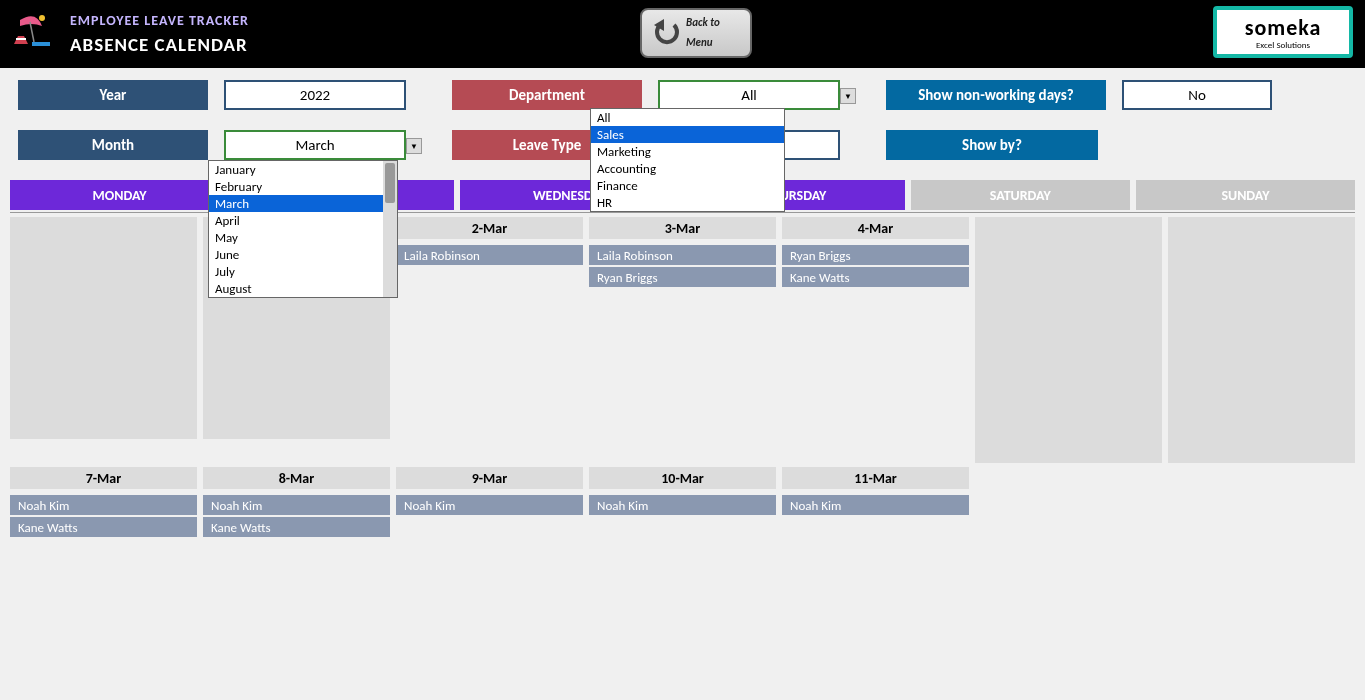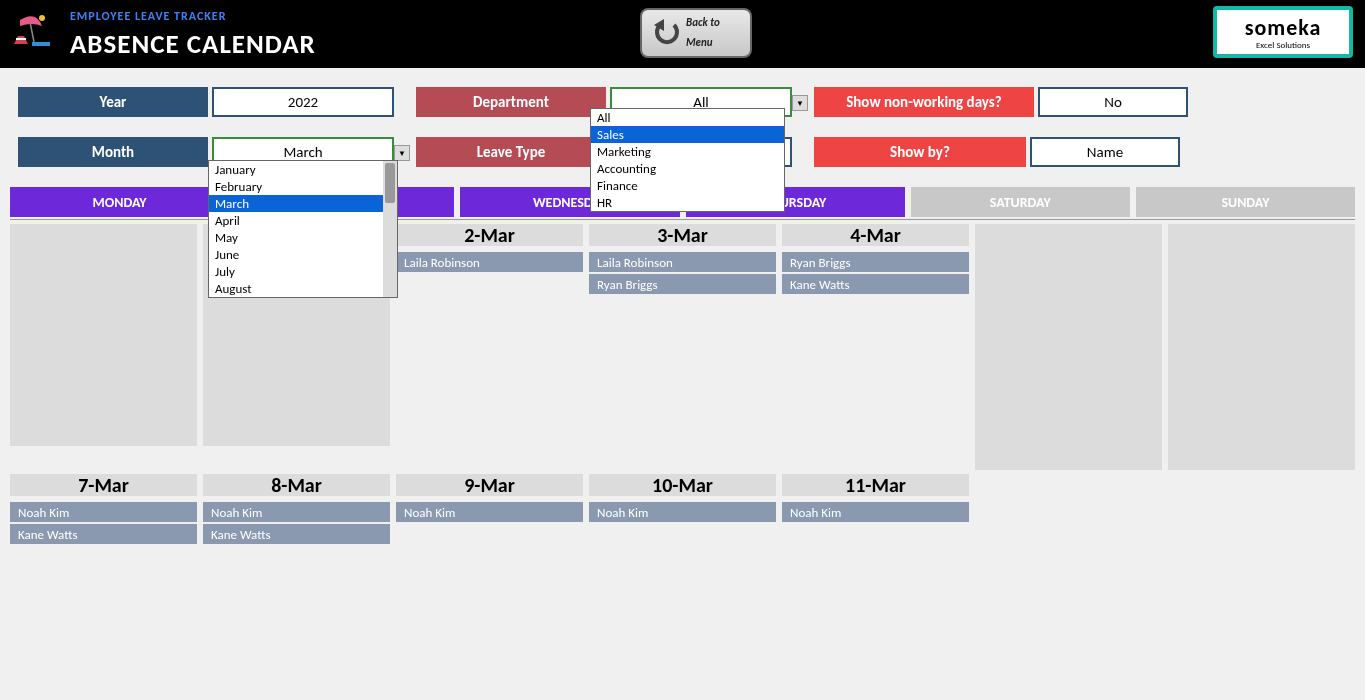--- a/index.html
+++ b/index.html
@@ -1,58 +1,58 @@
 <!DOCTYPE html>
 <html><head>
 <meta charset="utf-8">
 <style>
 * { box-sizing: border-box; margin: 0; padding: 0; font-family: Calibri, Arial, sans-serif; }
 body { width: 1365px; height: 700px; background: #f0f0f0; overflow: hidden; }
 
 .header-bar { height: 68px; background: #000; display: flex; align-items: center; position: relative; }
 .header-icon { width: 60px; height: 60px; display: flex; align-items: center; justify-content: center; }
 .header-text { margin-left: 10px; }
-.header-title { color: #3b82f6; font-size: 12px; font-weight: bold; letter-spacing: 1px; }
-.header-subtitle { color: #fff; font-size: 27px; font-weight: bold; margin-top: 4px; letter-spacing: 1px; }
+.header-title { color: #c4b5fd; font-size: 14px; font-weight: bold; letter-spacing: 1px; }
+.header-subtitle { color: #fff; font-size: 19px; font-weight: bold; margin-top: 4px; letter-spacing: 1px; }
 .back-button { position: absolute; left: 640px; top: 8px; width: 112px; height: 50px; background: linear-gradient(#e8e8e8,#c8c8c8); border: 2px solid #666; border-radius: 8px; display: flex; align-items: center; cursor: pointer; }
 .back-arrow-icon { width: 40px; height: 40px; margin-left: 4px; }
 .back-text { font-size: 11px; font-style: italic; font-weight: bold; line-height: 20px; color: #222; }
 .logo-box { position: absolute; right: 12px; top: 6px; width: 140px; height: 52px; background: #fff; border: 4px solid #14b8a6; display: flex; flex-direction: column; align-items: center; justify-content: center; border-radius: 4px; }
 .logo-main { font-size: 22px; font-weight: bold; color: #000; letter-spacing: 1px; }
 .logo-sub { font-size: 9px; color: #000; margin-top: -2px; }
 
 .controls { padding: 12px 18px 0 18px; }
-.control-row { display: flex; gap: 4px; margin-bottom: 20px; position: relative; margin-top: 7px; }
+.control-row { display: flex; gap: 16px; margin-bottom: 20px; position: relative; }
 .control-label { width: 190px; height: 30px; display: flex; align-items: center; justify-content: center; color: #fff; font-weight: bold; font-size: 15px; }
 .control-value { width: 182px; height: 30px; background: #fff; border: 2px solid #2e5176; display: flex; align-items: center; justify-content: center; font-size: 15px; position: relative; }
 .control-value.green-border { border-color: #3a8b3a; }
 .bg-navy { background: #2e5176; }
 .bg-red { background: #b54b54; text-align: right; }
-.bg-gray { background: #ef4444; text-align: center; }
+.bg-gray { background: #0369a1; text-align: center; }
 .gap { width: 14px; }
 .dropdown-arrow { position: absolute; right: -18px; top: 6px; width: 16px; height: 16px; background: #ddd; border: 1px solid #999; display: flex; align-items: center; justify-content: center; font-size: 8px; cursor: pointer; }
 
 .dropdown-list { position: absolute; background: #fff; border: 1px solid #666; z-index: 100; }
 .dropdown-item { padding: 1px 6px; font-size: 13px; cursor: pointer; }
 .dropdown-item.selected { background: #0a64d8; color: #fff; }
 .month-dropdown { left: 208px; top: 160px; width: 190px; }
 .month-scroll { position: absolute; right: 0; top: 0; bottom: 0; width: 14px; background: #dcdcdc; }
 .month-thumb { background: #999; height: 40px; width: 10px; margin: 2px auto; border-radius: 2px; }
 .dept-dropdown { left: 590px; top: 108px; width: 195px; }
 
 .calendar { padding: 0 10px; }
 .day-headers { display: flex; gap: 6px; margin-bottom: 2px; }
 .day-header { flex: 1; height: 30px; display: flex; align-items: center; justify-content: center; font-weight: bold; color: #fff; font-size: 14px; }
 .dh-dark { background: #6d28d9; }
 .dh-light { background: #c8c8c8; color: #fff; }
 .hr-line { border: none; border-top: 1px solid #999; margin: 2px 0 4px 0; }
 
 .week-row { display: flex; gap: 6px; margin-bottom: 4px; }
 .day-cell { flex: 1; display: flex; flex-direction: column; }
-.date-label { height: 22px; background: #dcdcdc; display: flex; align-items: center; justify-content: center; font-size: 20px; font-weight: bold; margin-bottom: 6px; }
+.date-label { height: 22px; background: #dcdcdc; display: flex; align-items: center; justify-content: center; font-size: 14px; font-weight: bold; margin-bottom: 6px; }
 .empty-big { height: 222px; background: #dcdcdc; }
 .weekend-big { height: 246px; background: #dcdcdc; }
 .entry { height: 20px; background: #8a98b0; color: #fff; font-size: 13px; padding-left: 8px; display: flex; align-items: center; margin-bottom: 2px; }
 .cell-body { min-height: 10px; }
 </style>
 </head>
 <body>
 
 <div class="header-bar">
   <div class="header-icon">
@@ -100,21 +100,20 @@
     <div class="control-label bg-navy">Month</div>
     <div class="control-value green-border">
       <span>March</span>
       <div class="dropdown-arrow">▼</div>
     </div>
     <div class="gap"></div>
     <div class="control-label bg-red">Leave Type</div>
     <div class="control-value"></div>
     <div class="gap"></div>
     <div class="control-label bg-gray" style="width:212px">Show by?</div>
-    <div class="control-value" style="width:150px">Name</div>
   </div>
 </div>
 
 <div class="dropdown-list month-dropdown" id="month-dd">
   <div class="dropdown-item">January</div>
     <div class="dropdown-item">February</div>
     <div class="dropdown-item selected">March</div>
     <div class="dropdown-item">April</div>
     <div class="dropdown-item">May</div>
     <div class="dropdown-item">June</div>

